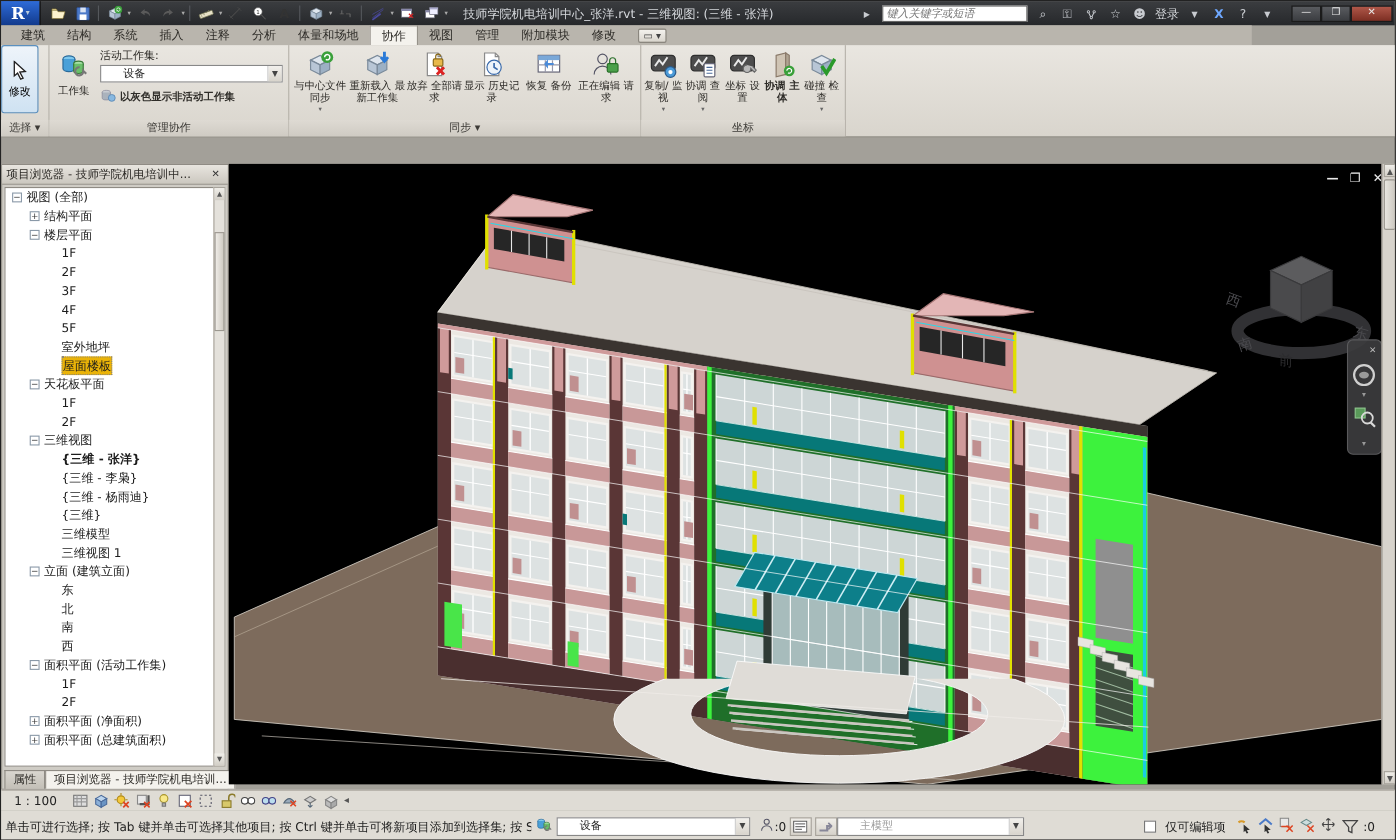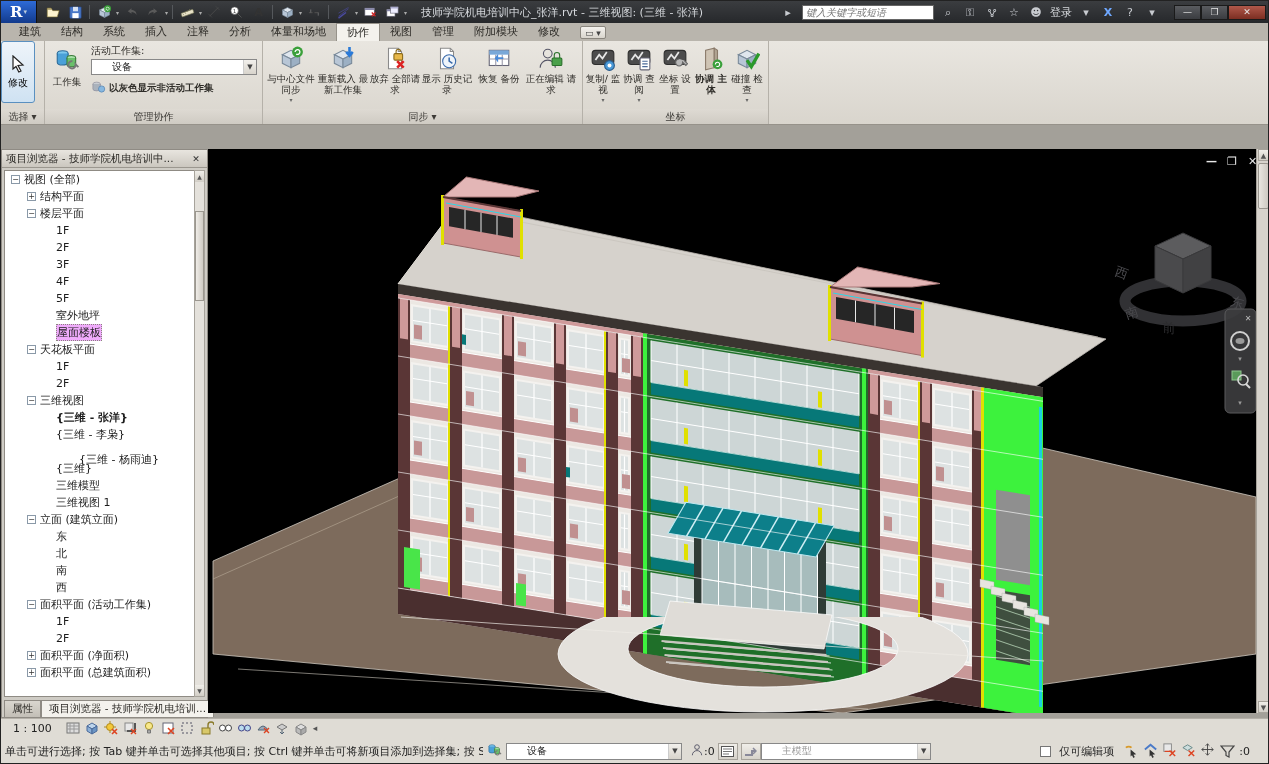--- a/index.html
+++ b/index.html
@@ -20,21 +20,21 @@
   .searchbox{width:132px;height:15px;background:#fff;border:1px solid #666;font-size:10px;font-style:italic;color:#888;
     padding:0 3px;}
   .tb-ico{color:#c8cbd0;font-size:11px;width:16px;text-align:center;}
   .signin{font-size:11px;color:#d6d9dd;}
   .winbtns{display:flex;margin-left:8px;}
   .winbtn{width:27px;height:15px;border:1px solid #1a1a1a;background:linear-gradient(#5a5c60,#3a3c40);
     color:#e8e8e8;font-size:9px;display:flex;align-items:center;justify-content:center;}
   .winbtn.close{background:linear-gradient(#b0584a,#7c2e22);width:38px;}
 
   
-  .tabrow{position:absolute;left:0;top:22px;width:1269px;height:18px;background:#b9b5ad;display:flex;align-items:flex-end;padding-left:8px;}
+  .tabrow{position:absolute;left:0;top:22px;width:1137px;height:18px;background:#b9b5ad;display:flex;align-items:flex-end;padding-left:8px;}
   .tab{font-size:11px;color:#2e2c28;padding:2px 10px 2px 10px;height:18px;line-height:14px;}
   .tab.active{background:#f4f2ed;border:1px solid #96928a;border-bottom:none;}
   .tab-extra{margin-left:10px;font-size:9px;color:#444;border:1px solid #8a867e;background:linear-gradient(#f4f2ee,#d9d5cd);
     border-radius:2px;padding:0 4px;height:13px;line-height:12px;margin-bottom:2px;}
 
   
   .ribbon{position:absolute;left:0;top:40px;width:1269px;height:84px;background:linear-gradient(#e9e6e0,#d9d5cd);border-bottom:1px solid #96928a;}
   .panel{position:absolute;top:0;height:83px;border-right:1px solid #b5b1a9;}
   .plabel{position:absolute;left:0;bottom:0;width:100%;height:15px;font-size:10px;color:#3c3a36;text-align:center;line-height:15px;background:linear-gradient(#dedad3,#cfcbc3);}
   .modify-btn{left:5px;top:3px;width:34px;height:62px;background:linear-gradient(#eef4fa,#cfe2f2);border:1px solid #5a90c0;border-radius:3px;
@@ -56,21 +56,21 @@
   .pb-head{height:18px;background:linear-gradient(#e8e5df,#cbc7bf);display:flex;align-items:center;font-size:10.5px;color:#2c2a26;padding:0 4px;border-bottom:1px solid #9b978f;}
   .pb-close{margin-left:auto;font-size:9px;color:#333;width:14px;text-align:center;}
   .pb-tree{position:absolute;left:2px;top:20px;width:192px;height:527px;background:#fff;border:1px solid #8f8b84;overflow:hidden;}
   .pb-scroll{position:absolute;right:2px;top:20px;width:11px;height:527px;background:#e4e1db;border:1px solid #a7a39b;}
   .pb-scroll .arr{position:absolute;left:0;width:9px;height:11px;font-size:6px;color:#555;text-align:center;line-height:11px;background:linear-gradient(#f0eee9,#d2cec6);}
   .pb-scroll .thumb{position:absolute;left:0;top:40px;width:9px;height:90px;background:linear-gradient(90deg,#efece7,#cfcbc3);border:1px solid #9b978f;}
   .trow{height:17px;display:flex;align-items:center;font-size:11px;color:#1c1c1c;white-space:nowrap;}
   .trow .tog{width:9px;height:9px;border:1px solid #8a99a8;background:#fff;font-size:8px;line-height:7px;text-align:center;color:#333;margin-right:4px;flex:0 0 9px;}
   .trow .tog.none{border:none;background:transparent;}
   .trow.bold{font-weight:bold;}
-  .trow.sel .txt{background:#f0abfc;border:1px dotted #8a867e;}
+  .trow.sel .txt{background:#eab308;border:1px dotted #8a867e;}
   .pb-tabs{position:absolute;left:0;bottom:0;height:18px;display:flex;align-items:flex-end;padding-left:2px;}
   .pb-tab{font-size:10.5px;color:#2c2a26;border:1px solid #8f8b84;border-bottom:none;background:linear-gradient(#d9d6cf,#c3bfb7);padding:1px 7px;height:17px;white-space:nowrap;}
   .pb-tab.active{background:#f4f2ed;}
 
   
   .vcb{position:absolute;left:0;top:717px;width:1269px;height:19px;background:#dfdcd5;display:flex;align-items:center;gap:3px;padding-left:8px;border-top:1px solid #b5b1a9;}
   .vcb .scale{font-size:11px;color:#222;margin-right:6px;border:1px solid transparent;padding:0 3px;}
   .vcb-ico{width:17px;height:15px;display:flex;align-items:center;justify-content:center;}
   .sbar{position:absolute;left:0;top:736px;width:1269px;height:28px;background:#dfdcd5;display:flex;align-items:center;font-size:11px;color:#222;padding-left:4px;}
   .sb-combo{width:176px;height:17px;margin-left:4px;}
@@ -446,21 +446,21 @@
           <span class="txt">三维视图</span>
         </div>
         <div class="trow bold" style="padding-left: 38px;">
           <span class="tog none"></span>
           <span class="txt">{三维 - 张洋}</span>
         </div>
         <div class="trow" style="padding-left: 38px;">
           <span class="tog none"></span>
           <span class="txt">{三维 - 李枭}</span>
         </div>
-        <div class="trow" style="padding-left: 38px; flex-direction: column;">
+        <div class="trow" style="padding-left: 38px;">
           <span class="tog none"></span>
           <span class="txt">{三维 - 杨雨迪}</span>
         </div>
         <div class="trow" style="padding-left: 38px;">
           <span class="tog none"></span>
           <span class="txt">{三维}</span>
         </div>
         <div class="trow" style="padding-left: 38px;">
           <span class="tog none"></span>
           <span class="txt">三维模型</span>

